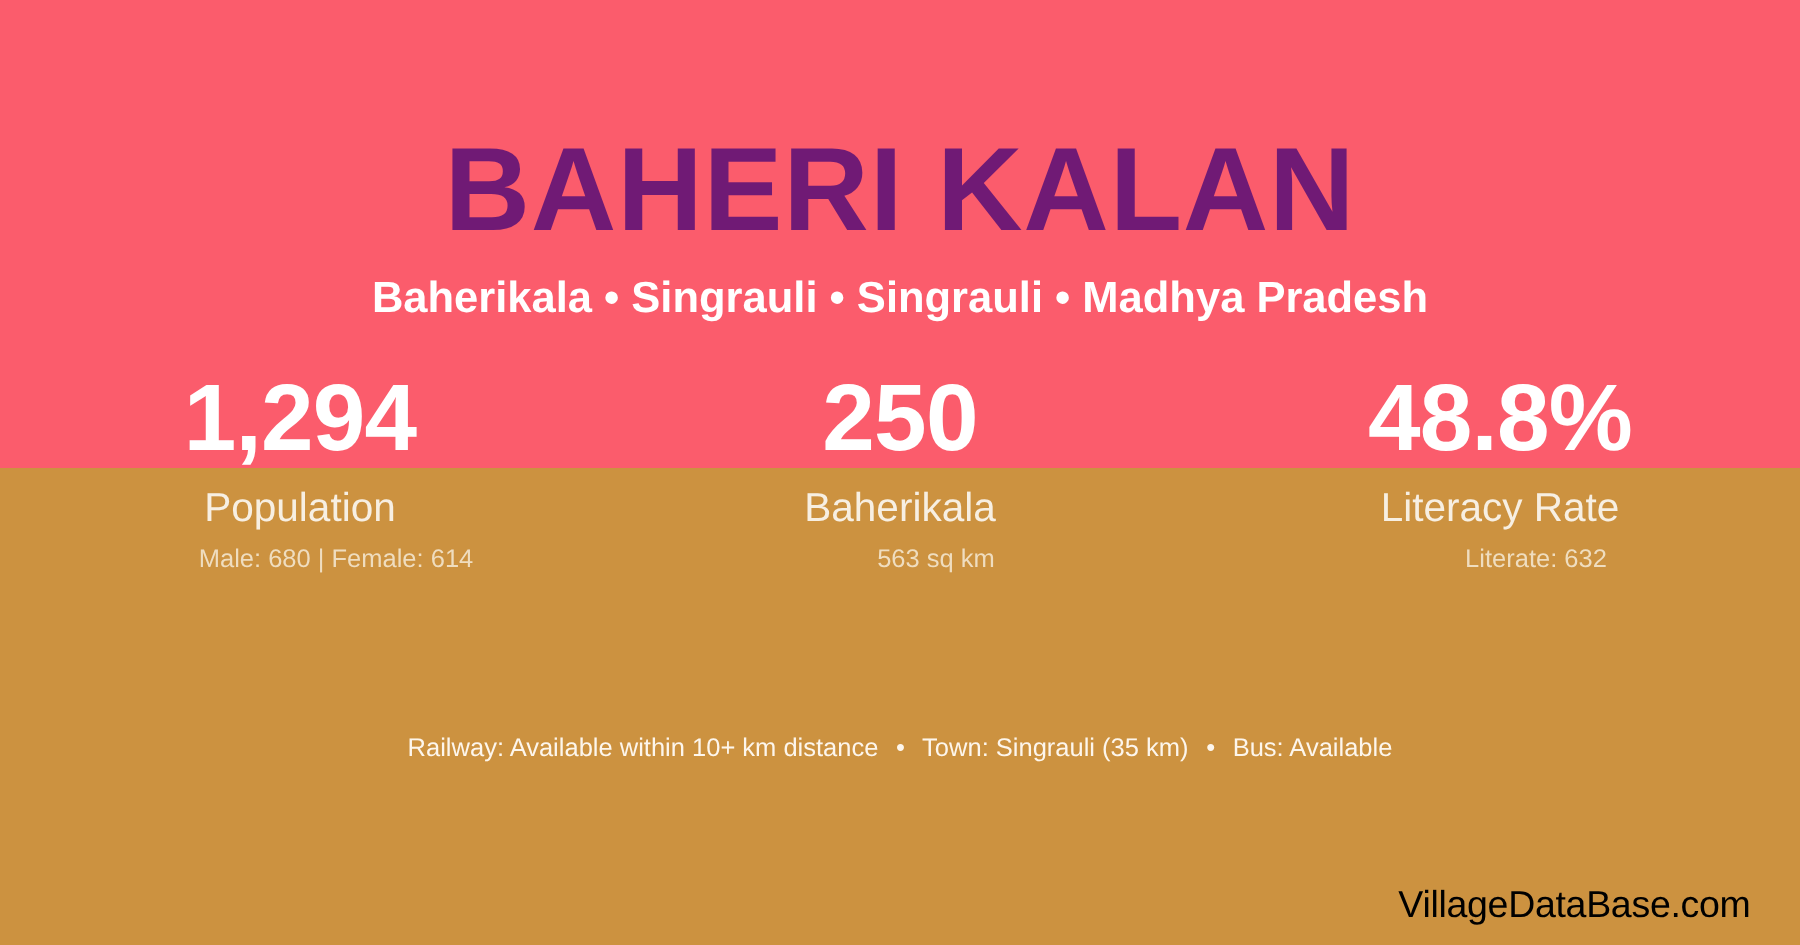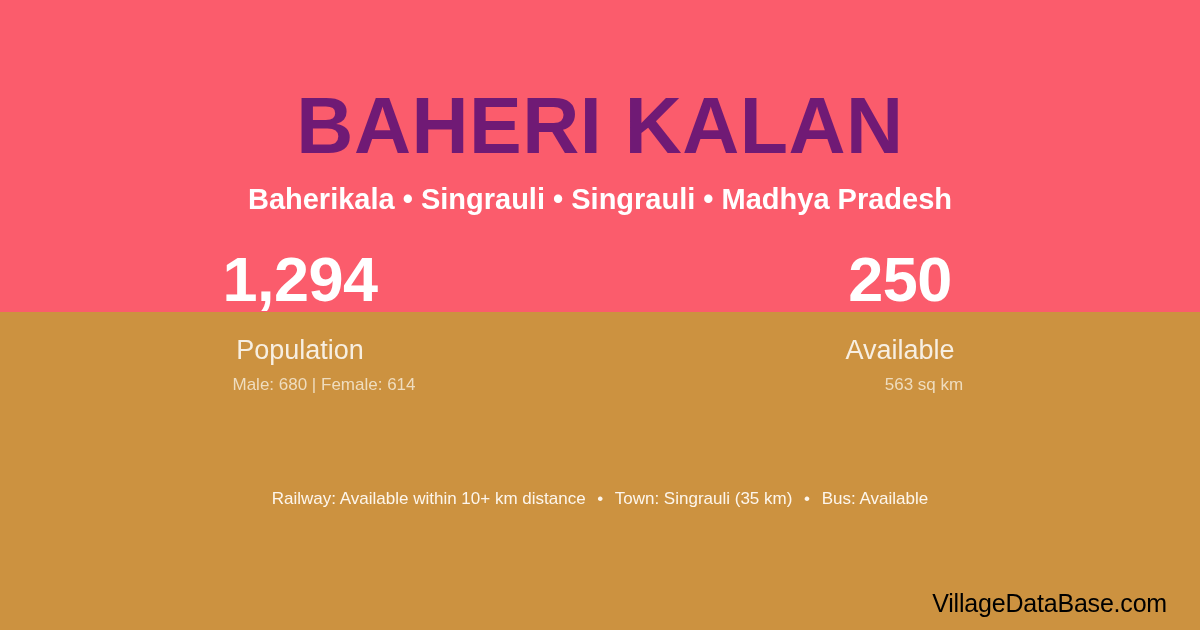--- a/index.html
+++ b/index.html
@@ -84,21 +84,21 @@
   }
   .stat-value {
     font-size: 63px;
     font-weight: bold;
     line-height: 70px;
     color: #ffffff;
     letter-spacing: -0.5px;
     white-space: nowrap;
   }
   .stat-label {
-    margin-top: 20px;
+    margin-top: 8px;
     font-size: 27px;
     font-weight: normal;
     line-height: 32px;
     color: #f7efe2;
     white-space: nowrap;
   }
   .stat-sub {
     margin-top: 8px;
     font-size: 17px;
     font-weight: normal;
@@ -154,24 +154,29 @@
   <div class="stats-row">
 
     <div class="stat-col">
       <div class="stat-value">1,294</div>
       <div class="stat-label">Population</div>
       <div class="stat-sub">Male: 680 | Female: 614</div>
     </div>
 
     <div class="stat-col">
       <div class="stat-value">250</div>
-      <div class="stat-label">Available</div>
+      <div class="stat-label">Baherikala</div>
       <div class="stat-sub">563 sq km</div>
     </div>
 
+    <div class="stat-col">
+      <div class="stat-value">48.8%</div>
+      <div class="stat-label">Literacy Rate</div>
+      <div class="stat-sub">Literate: 632</div>
+    </div>
 
   </div>
 
   <div class="transit-line">
     <span>Railway: Available within 10+ km distance</span>
     <span class="transit-sep">•</span>
     <span>Town: Singrauli (35 km)</span>
     <span class="transit-sep">•</span>
     <span>Bus: Available</span>
   </div>

